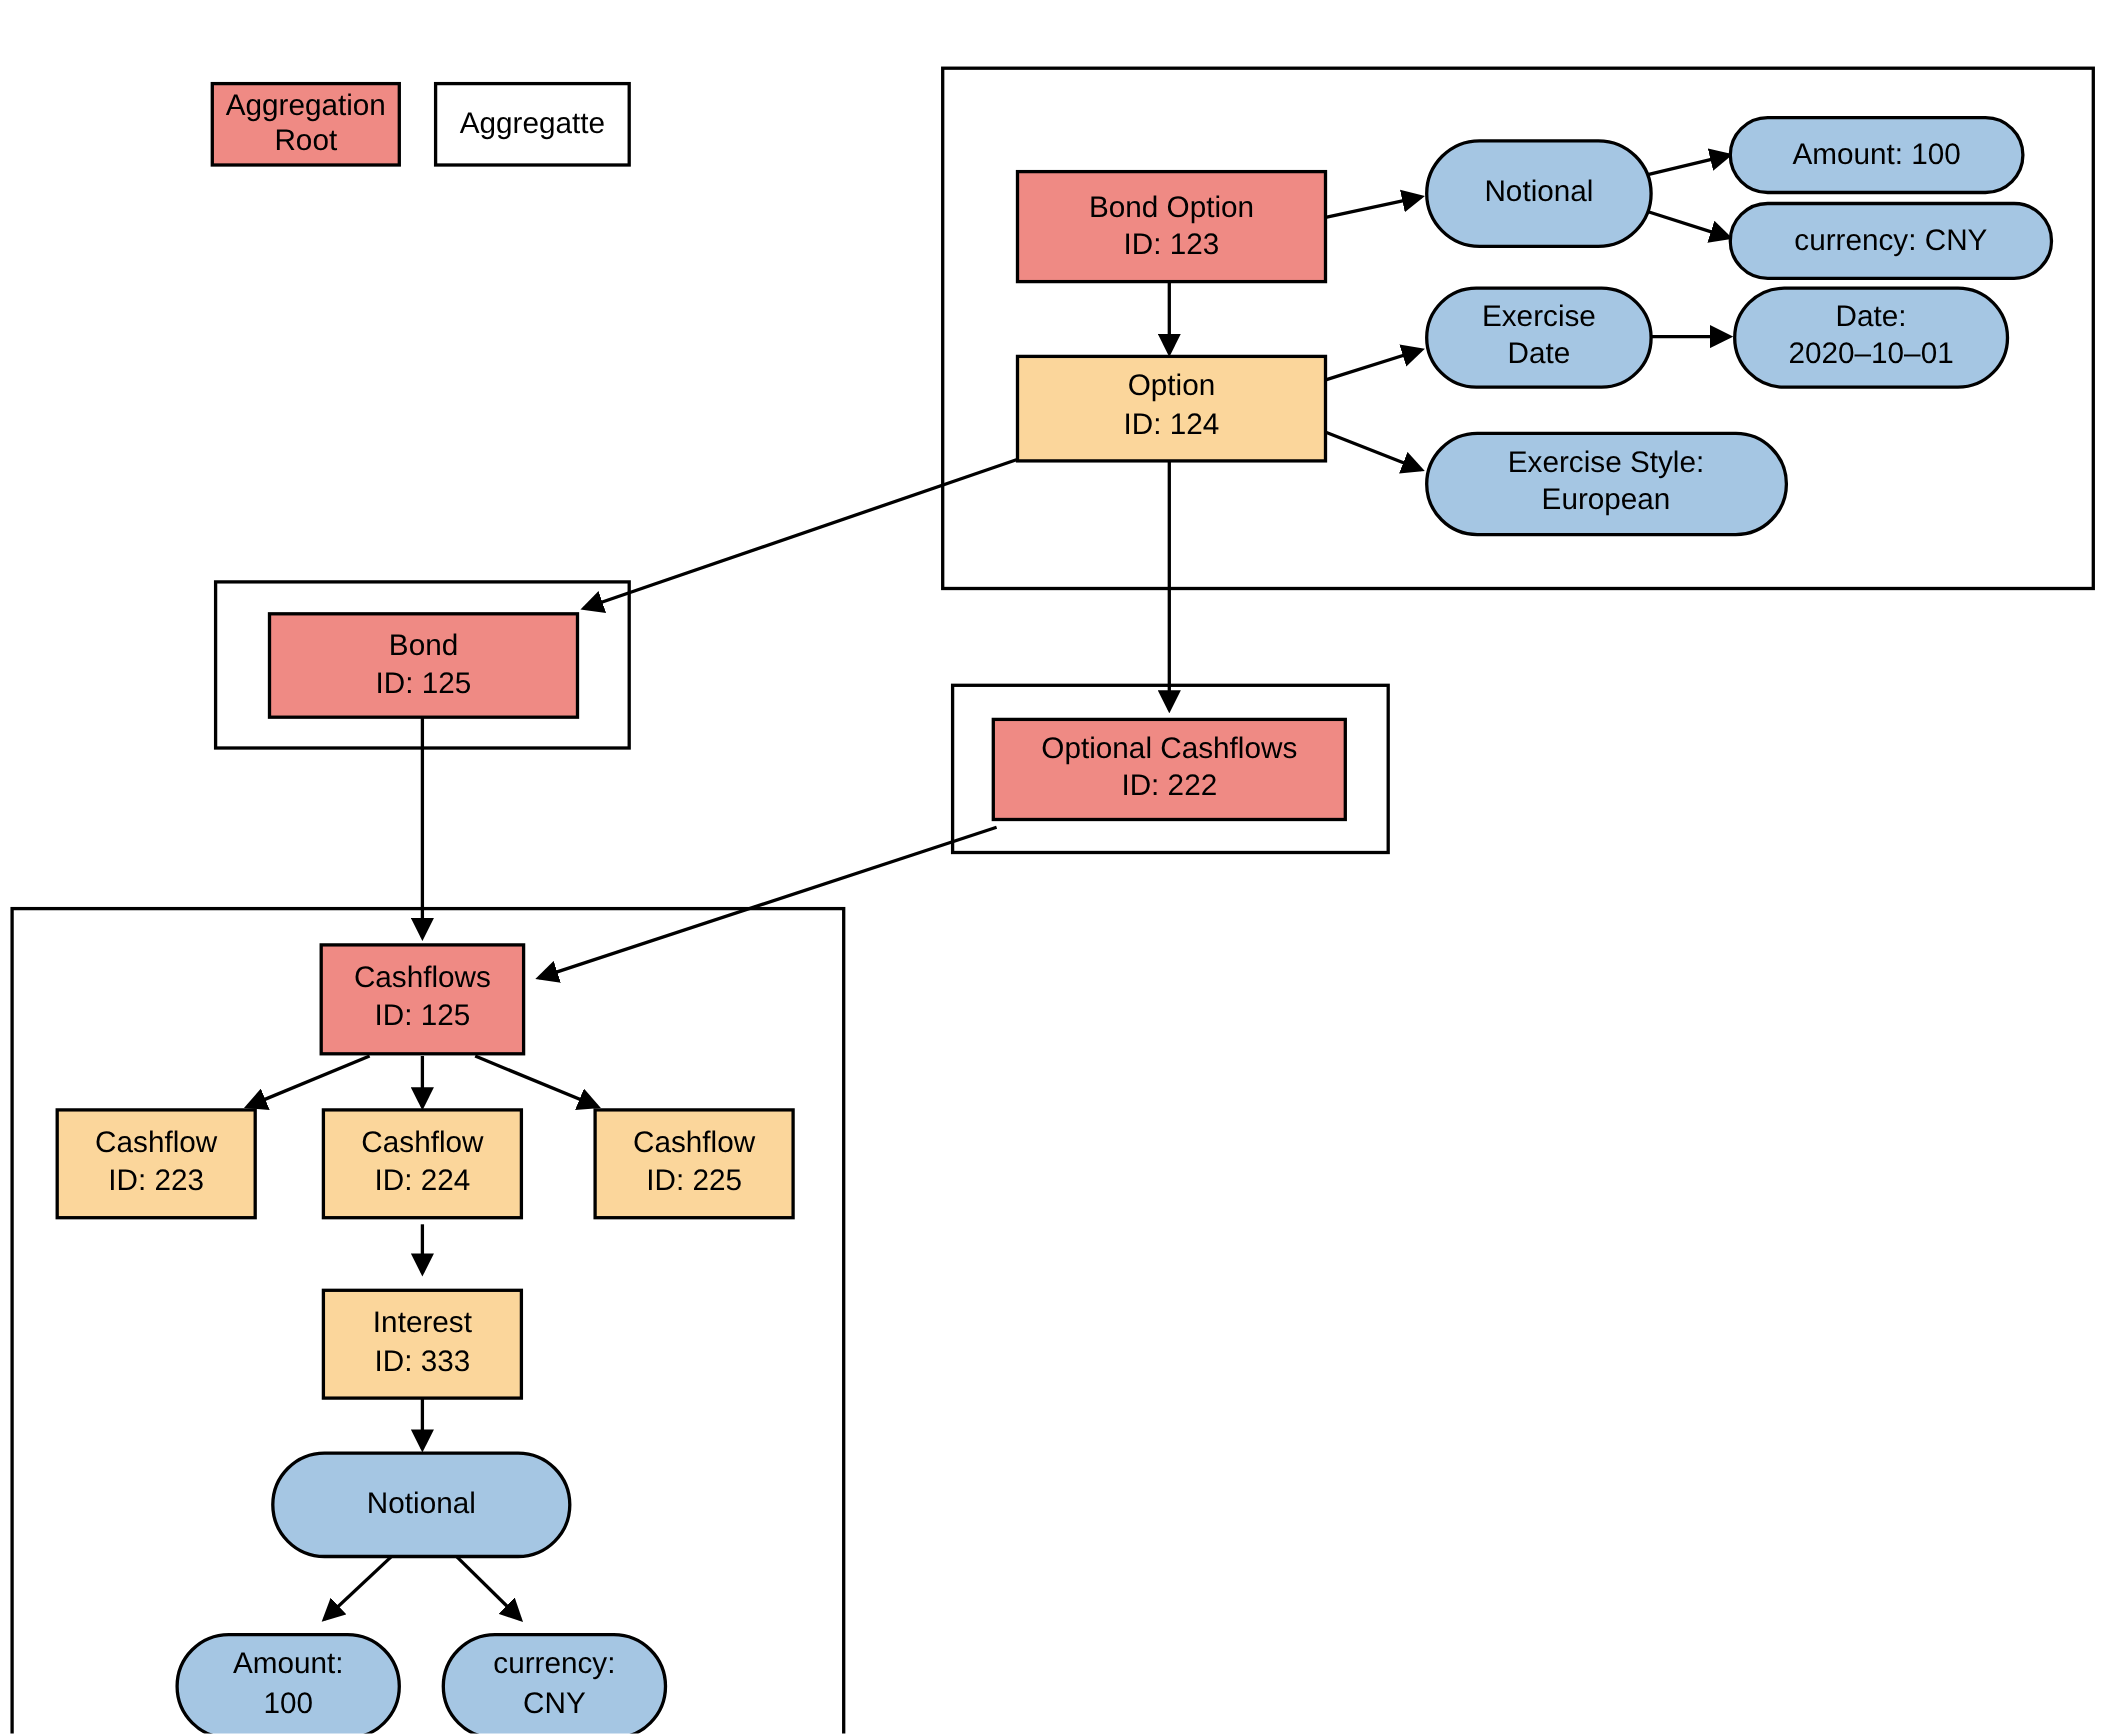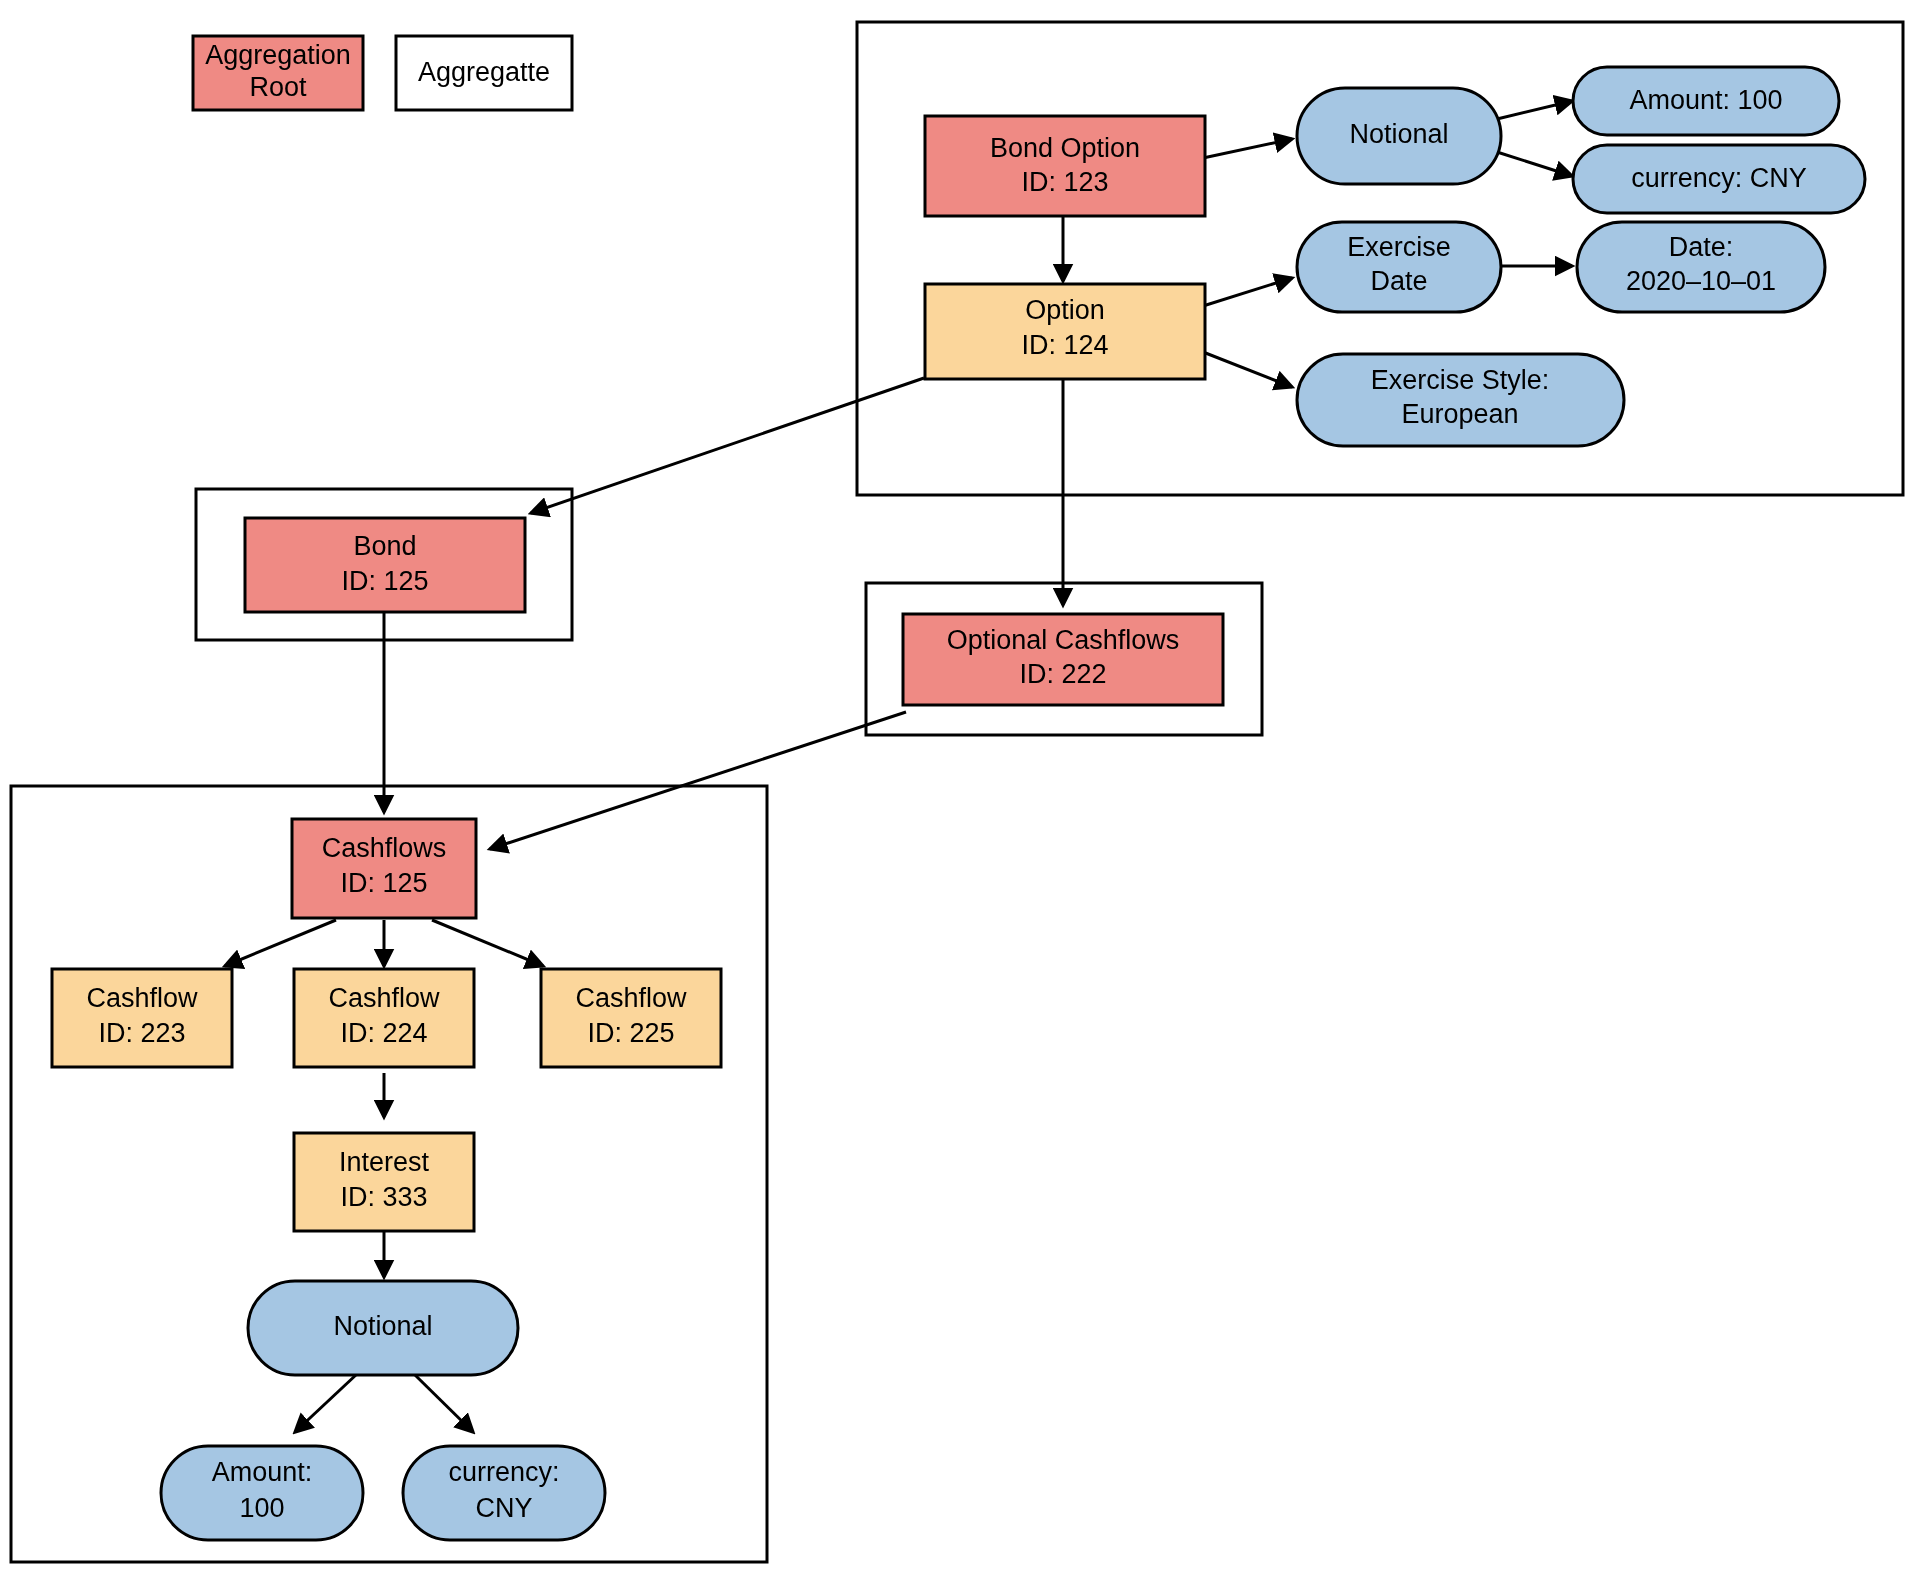--- a/index.html
+++ b/index.html
@@ -11,20 +11,21 @@
   body {
     width: 1920px;
     height: 1576px;
     font-family: "Liberation Sans", sans-serif;
     overflow: hidden;
   }
   #diagram-root {
     position: relative;
     width: 1920px;
     height: 1532px;
+    margin-top: 40px;
   }
   svg#diagram {
     display: block;
     width: 1920px;
     height: 1576px;
   }
   .group-box {
     fill: #ffffff;
     stroke: #000000;
     stroke-width: 3;

